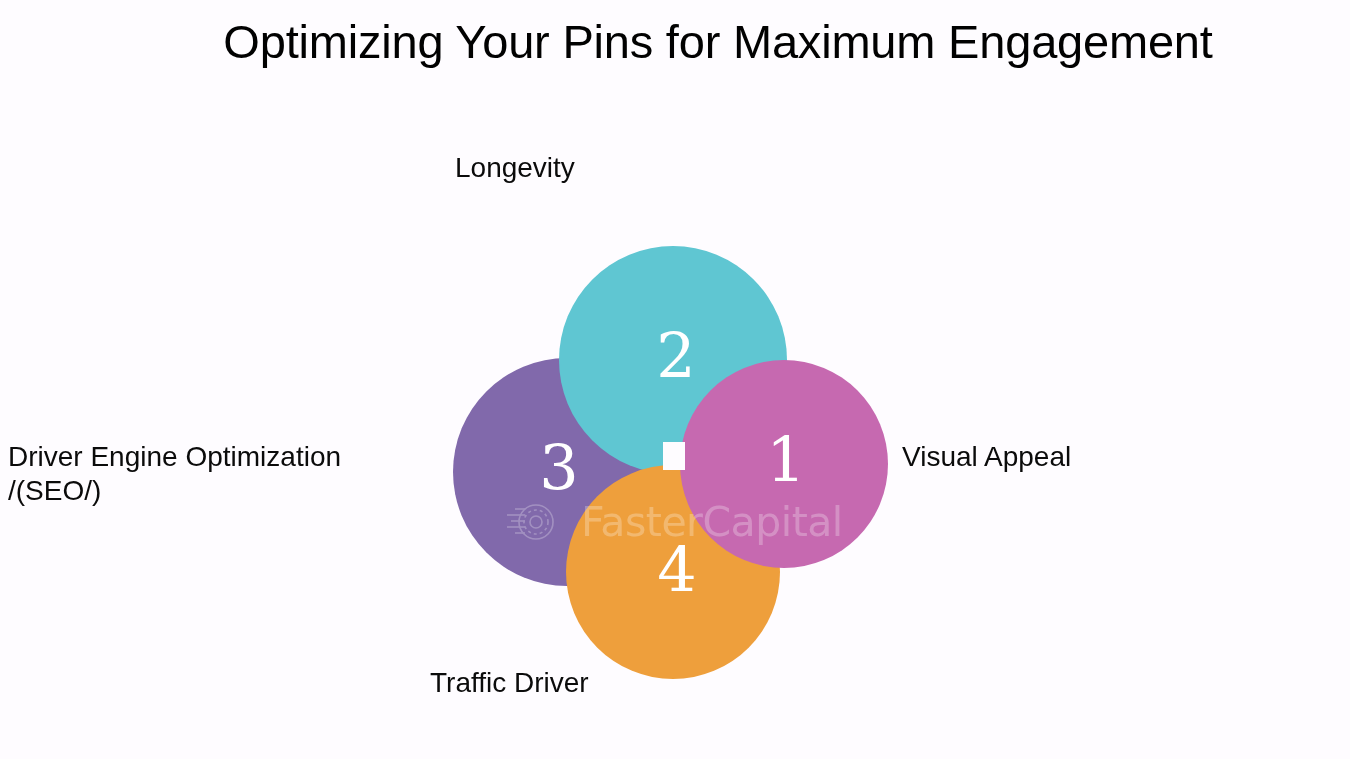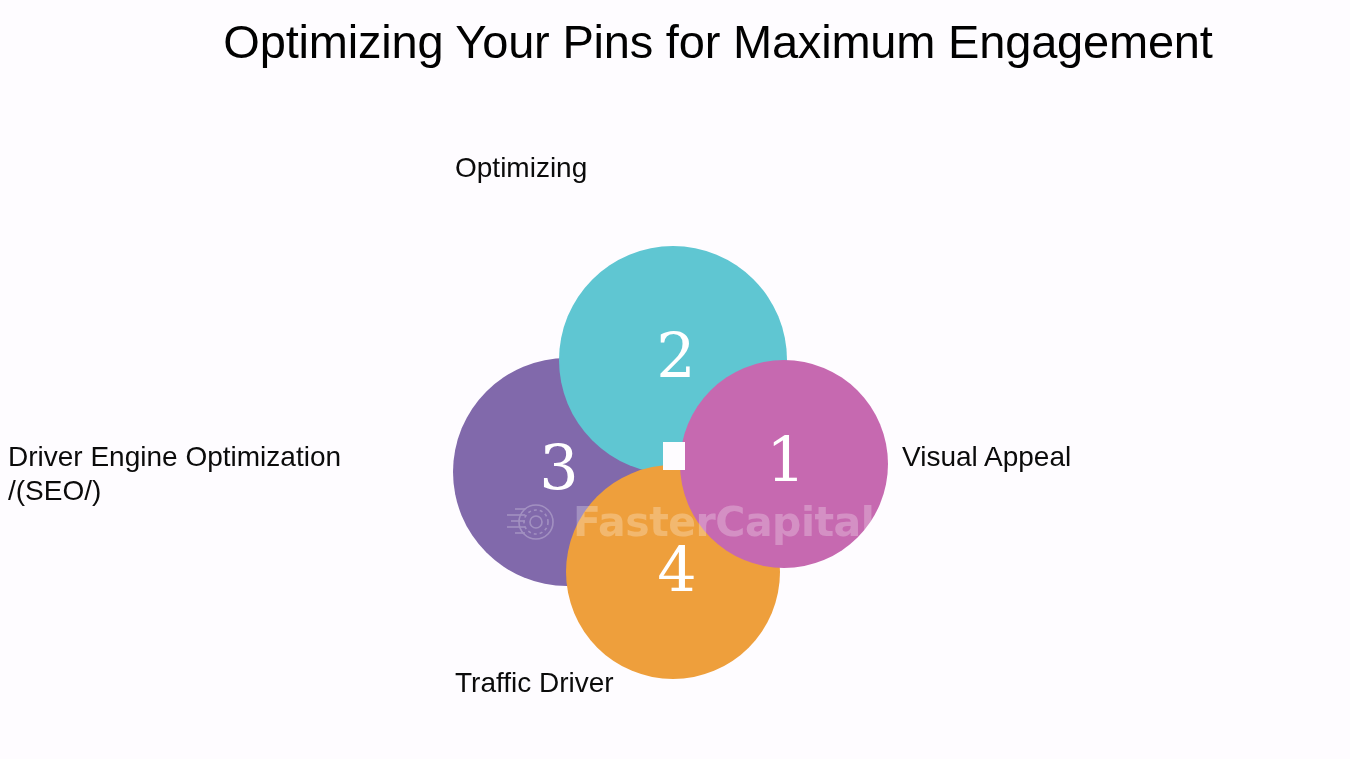--- a/index.html
+++ b/index.html
@@ -129,40 +129,40 @@
     align-items: center;
     opacity: 0.26;
   }
   #watermark .wm-mark {
     width: 56px;
     height: 56px;
     flex: 0 0 56px;
   }
   #watermark .wm-text {
     font-size: 41px;
-    font-weight: 700;
+    font-weight: 400;
     color: #ffffff;
     letter-spacing: -0.5px;
-    margin-left: 12px;
+    margin-left: 20px;
     white-space: nowrap;
     font-family: "DejaVu Sans", sans-serif;
   }
 
   
   .label {
     position: absolute;
     font-size: 28px;
     font-weight: 400;
     color: #0b0b0b;
     line-height: 1.22;
     white-space: pre-line;
   }
   #label-longevity { left: 455px; top: 151px; }
   #label-visual    { left: 902px; top: 440px; }
-  #label-traffic   { left: 455px; top: 666px; }
+  #label-traffic   { left: 430px; top: 666px; }
   #label-seo       { left: 8px;   top: 440px; }
 </style>
 </head>
 <body style="background: rgb(254, 252, 255);">
 
 <div id="slide">
 
   <div id="title" style="color: rgb(1, 1, 1);">Optimizing Your Pins for Maximum Engagement</div>
 
   <div id="diagram">
@@ -198,21 +198,21 @@
           <line x1="6" y1="27" x2="20" y2="27"></line>
           <line x1="2" y1="33" x2="20" y2="33"></line>
           <line x1="10" y1="15" x2="20" y2="15"></line>
           <line x1="10" y1="39" x2="20" y2="39"></line>
         </g>
       </svg>
     </span>
     <span class="wm-text">FasterCapital</span>
   </div>
 
-  <div class="label" id="label-longevity">Optimizing</div>
+  <div class="label" id="label-longevity">Longevity</div>
 
   <div class="label" id="label-visual">Visual Appeal</div>
 
   <div class="label" id="label-traffic">Traffic Driver</div>
 
   <div class="label" id="label-seo">Driver Engine Optimization
 /(SEO/)</div>
 
 </div>
 

